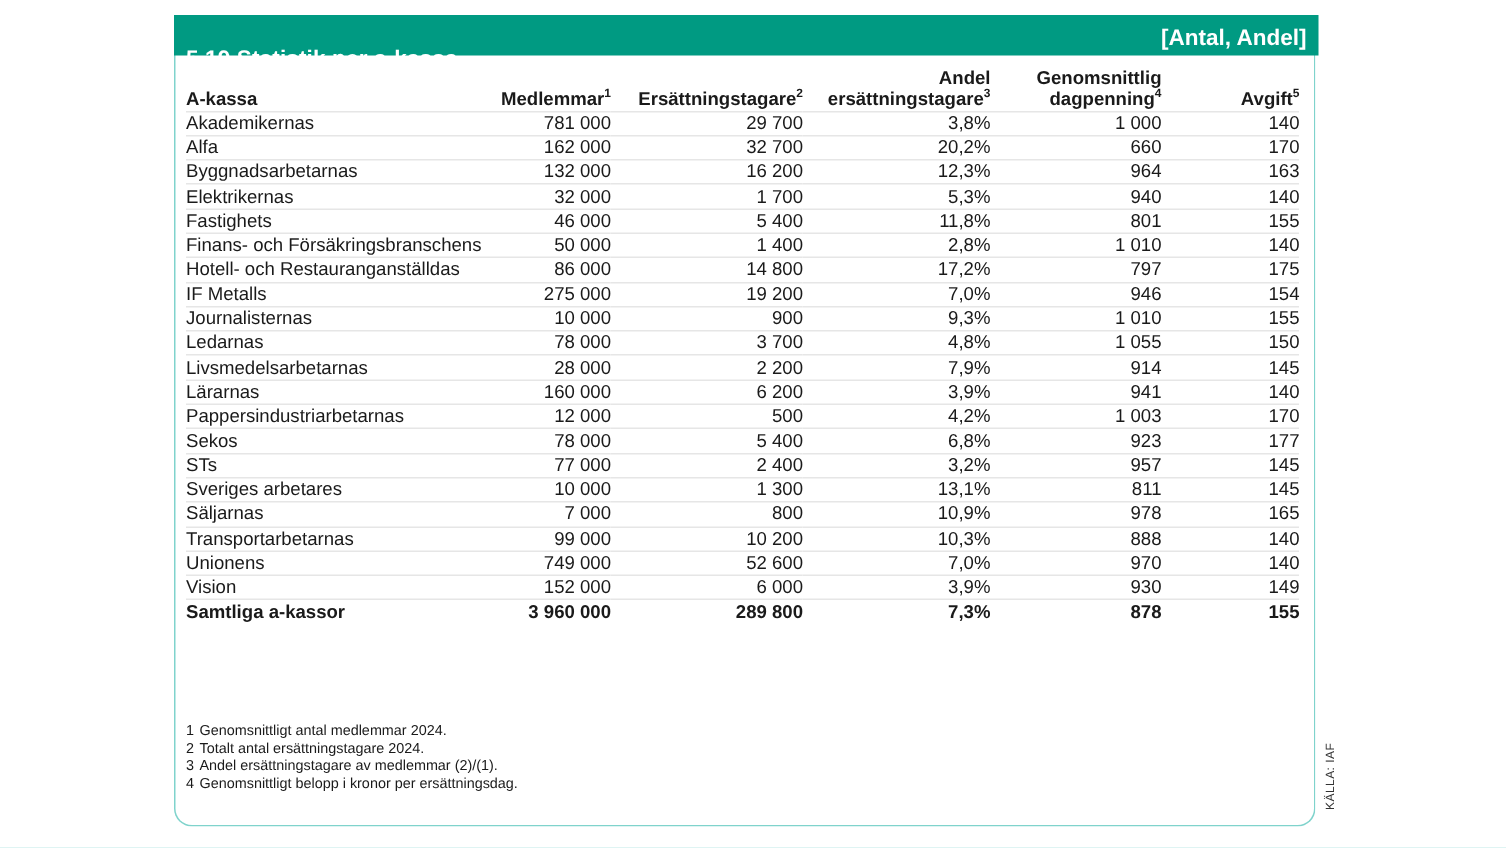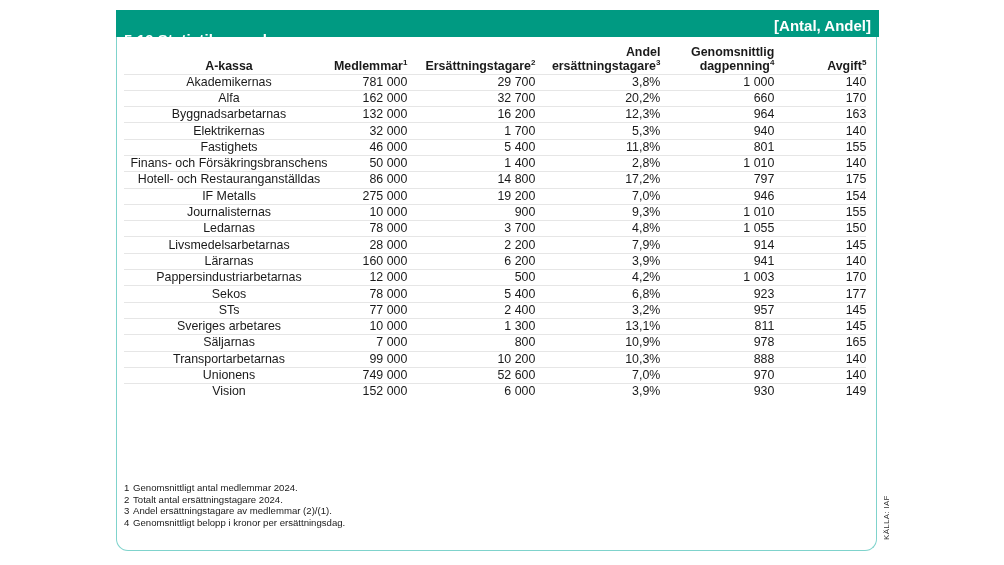--- a/index.html
+++ b/index.html
@@ -6,21 +6,21 @@
   body { width: 1004px; height: 565px; position: relative; overflow: hidden;
          font-family: "Liberation Sans", "DejaVu Sans", sans-serif; color: #1a1a1a; }
   .panel { position: absolute; left: 116px; top: 10px; width: 761px; height: 541px;
            border: 1px solid #7fd3cc; border-top: none; border-radius: 0 0 12px 12px; box-sizing: border-box; }
   .panel-header { position: absolute; left: -1px; top: 0; width: 763px; height: 27px; background: #009a82;
                   color: #ffffff; font-weight: bold; box-sizing: border-box; }
   .panel-title { position: absolute; left: 8px; top: 5px; font-size: 15px; letter-spacing: 0.1px; margin-top: 16px; }
   .panel-unit { position: absolute; right: 8px; top: 7px; font-size: 15px; }
   table { position: absolute; left: 7px; top: 34px; border-collapse: collapse; font-size: 12.4px; }
   th { font-weight: bold; font-size: 12.4px; vertical-align: bottom; line-height: 14px; padding: 0 0 1px 0; }
-  th.left, td.left { text-align: center; }
+  th.left, td.left { text-align: left; }
   th.num, td.num { text-align: right; }
   td { height: 15.3px; line-height: 15px; padding: 0; border-top: 1px solid #e6e6e6; white-space: nowrap; }
   tr.total td { font-weight: bold; }
   thead tr { height: 30px; }
   sup { font-size: 8px; vertical-align: super; line-height: 0; }
   .c0 { width: 210px; }
   .c1 { width: 68px; }
   .c2 { width: 128px; }
   .c3 { width: 125px; }
   .c4 { width: 114px; }
@@ -205,20 +205,28 @@
           <td class="num">140</td>
         </tr>
         <tr>
           <td class="left">Vision</td>
           <td class="num">152 000</td>
           <td class="num">6 000</td>
           <td class="num">3,9%</td>
           <td class="num">930</td>
           <td class="num">149</td>
         </tr>
+        <tr class="total">
+          <td class="left">Samtliga a-kassor</td>
+          <td class="num">3 960 000</td>
+          <td class="num">289 800</td>
+          <td class="num">7,3%</td>
+          <td class="num">878</td>
+          <td class="num">155</td>
+        </tr>
       </tbody>
   </table>
 
   <div class="footnotes" id="footnotes">
       <div class="footnote"><span class="fn-num">1</span><span>Genomsnittligt antal medlemmar 2024.</span></div>
       <div class="footnote"><span class="fn-num">2</span><span>Totalt antal ersättningstagare 2024.</span></div>
       <div class="footnote"><span class="fn-num">3</span><span>Andel ersättningstagare av medlemmar (2)/(1).</span></div>
       <div class="footnote"><span class="fn-num">4</span><span>Genomsnittligt belopp i kronor per ersättningsdag.</span></div>
     </div>
 </div>

